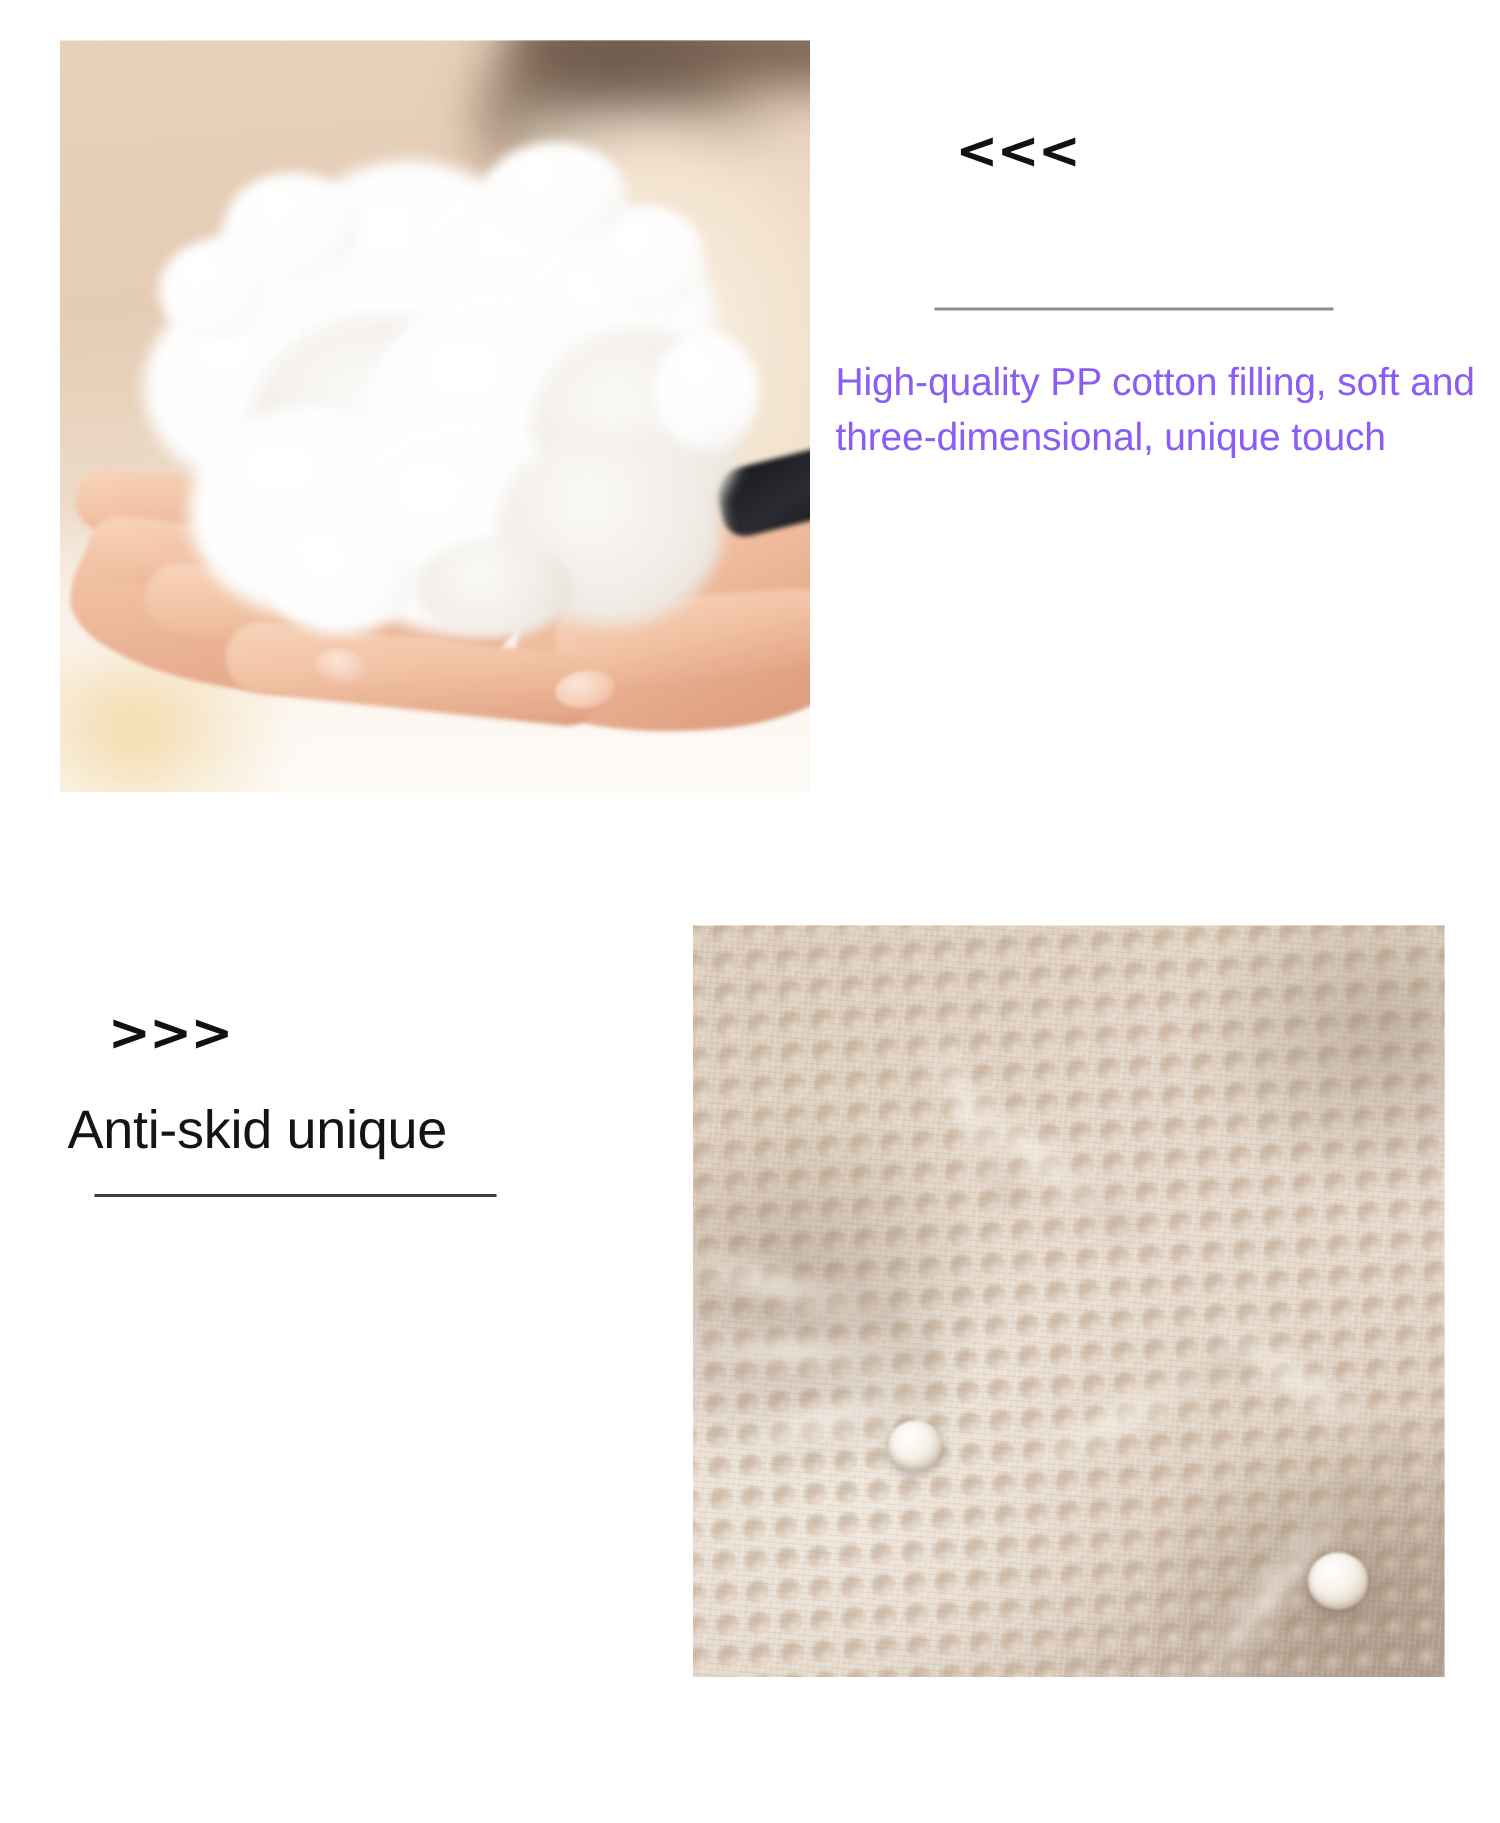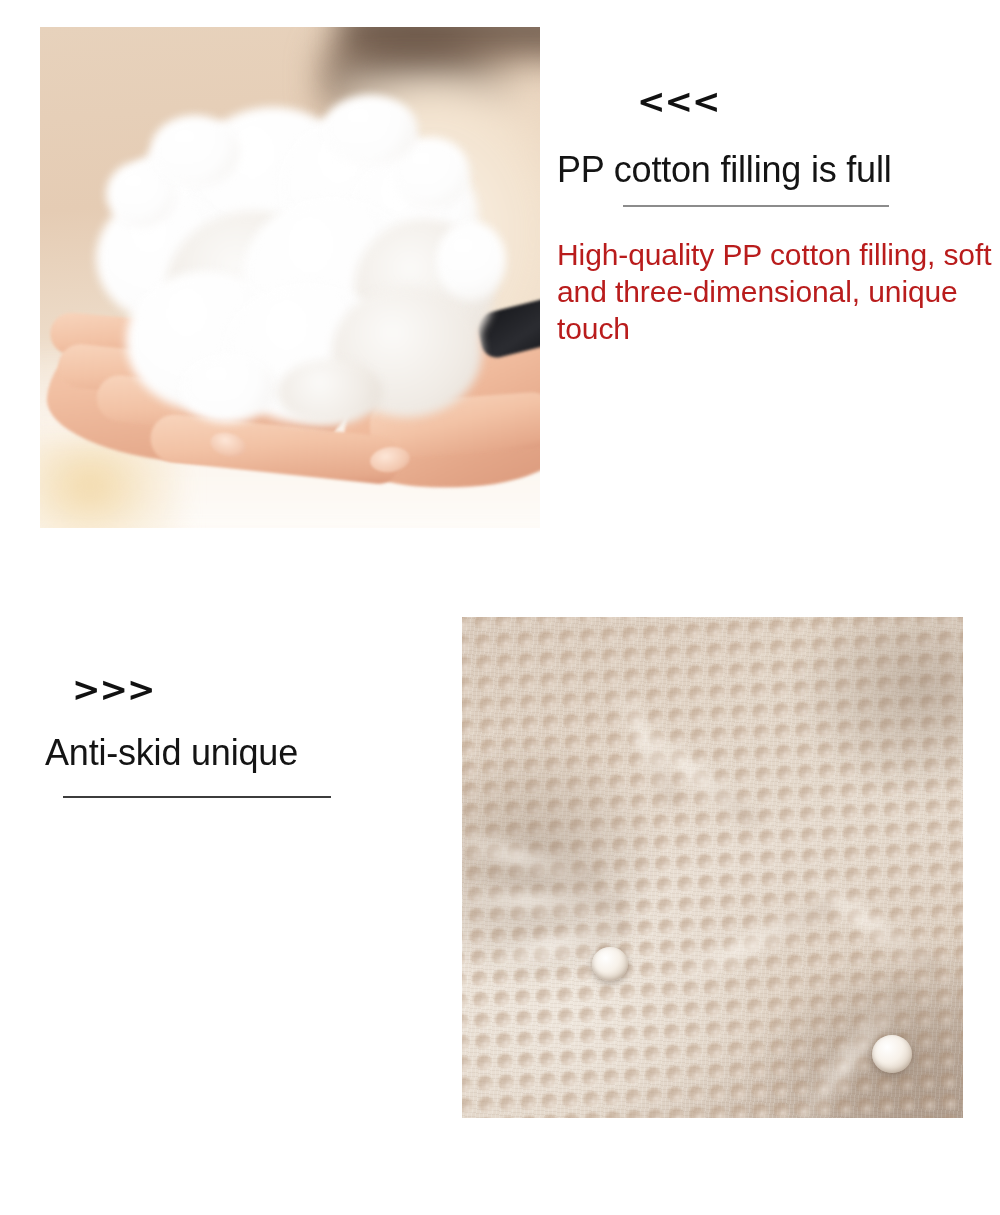--- a/index.html
+++ b/index.html
@@ -221,23 +221,23 @@
     line-height: 1.12;
     white-space: nowrap;
     letter-spacing: -0.2px;
   }
   .rule {
     position: absolute;
     height: 2px;
   }
   .feature-body {
     position: absolute;
-    font-size: 30px;
+    font-size: 26px;
     font-weight: 400;
-    color: #b91c1c;
+    color: #8b5cf6;
     line-height: 37px;
     letter-spacing: -0.1px;
     white-space: pre-line;
   }
 
   
   #chevrons-left   { left: 637px; top: 84px; }
   #title-cotton    { left: 557px; top: 150px; }
   #rule-cotton     { left: 623px; top: 205px; width: 266px; background: #8c8c8c; }
   #body-cotton     { left: 557px; top: 236px; width: 440px; }
@@ -289,21 +289,20 @@
       <div class="puff sm" style="left:344px; top:120px; width:70px;  height:80px;"></div>
       <div class="puff sm" style="left:88px;  top:252px; width:96px;  height:70px;"></div>
       <div class="puff sm dim" style="left:186px; top:258px; width:104px; height:66px;"></div>
       <div class="puff sm" style="left:58px;  top:14px;  width:90px;  height:72px;"></div>
       <div class="puff sm" style="left:230px; top:-6px;  width:96px;  height:70px;"></div>
     </div>
   </div>
 
   <div class="chevrons" id="chevrons-left">&lt;&lt;&lt;</div>
 
-  <div class="feature-title" id="title-cotton">PP cotton filling is full</div>
 
   <div class="rule" id="rule-cotton"></div>
 
   <div class="feature-body" id="body-cotton">High-quality PP cotton filling, soft and three-dimensional, unique touch</div>
 
   <div class="chevrons" id="chevrons-right">&gt;&gt;&gt;</div>
 
   <div class="feature-title" id="title-antiskid">Anti-skid unique</div>
 
   <div class="rule" id="rule-antiskid"></div>

